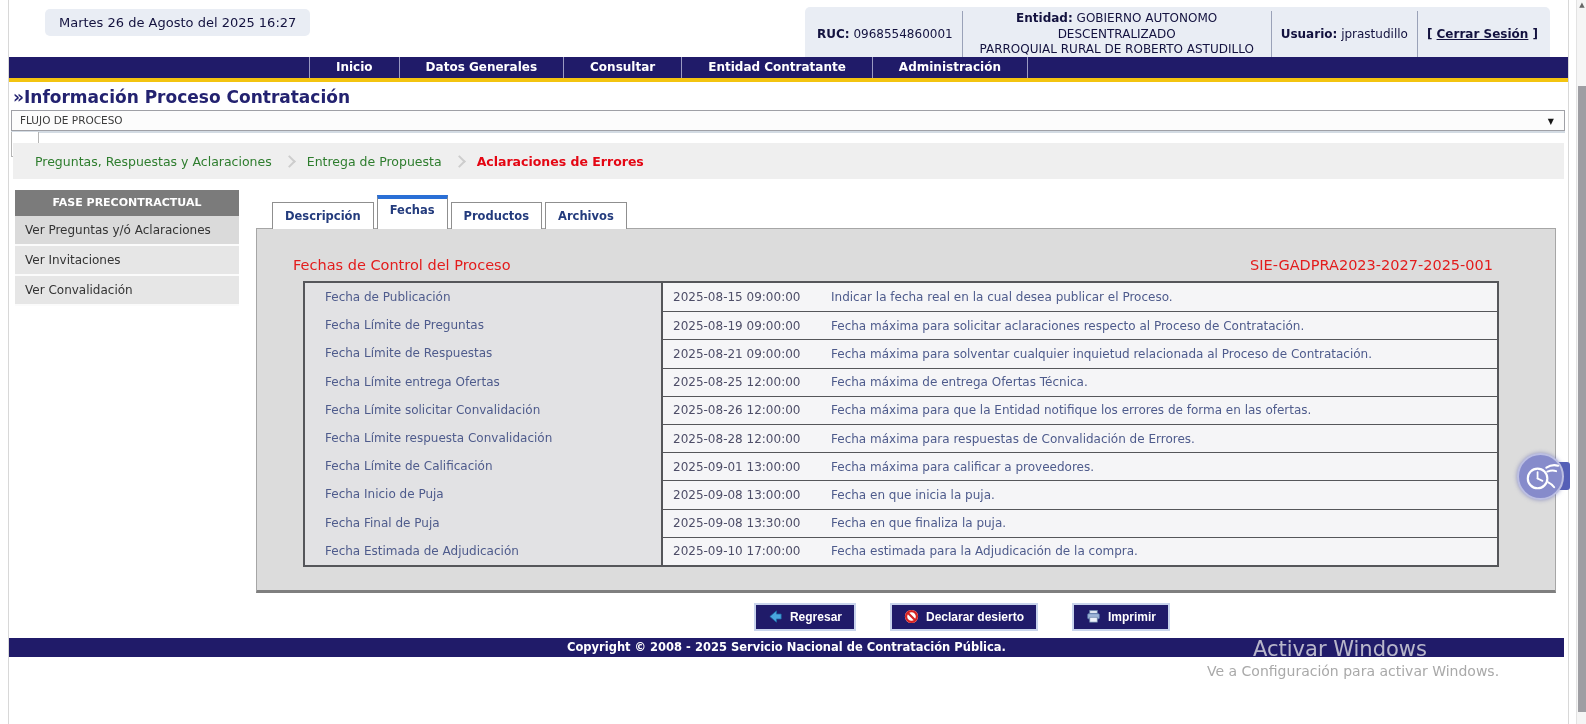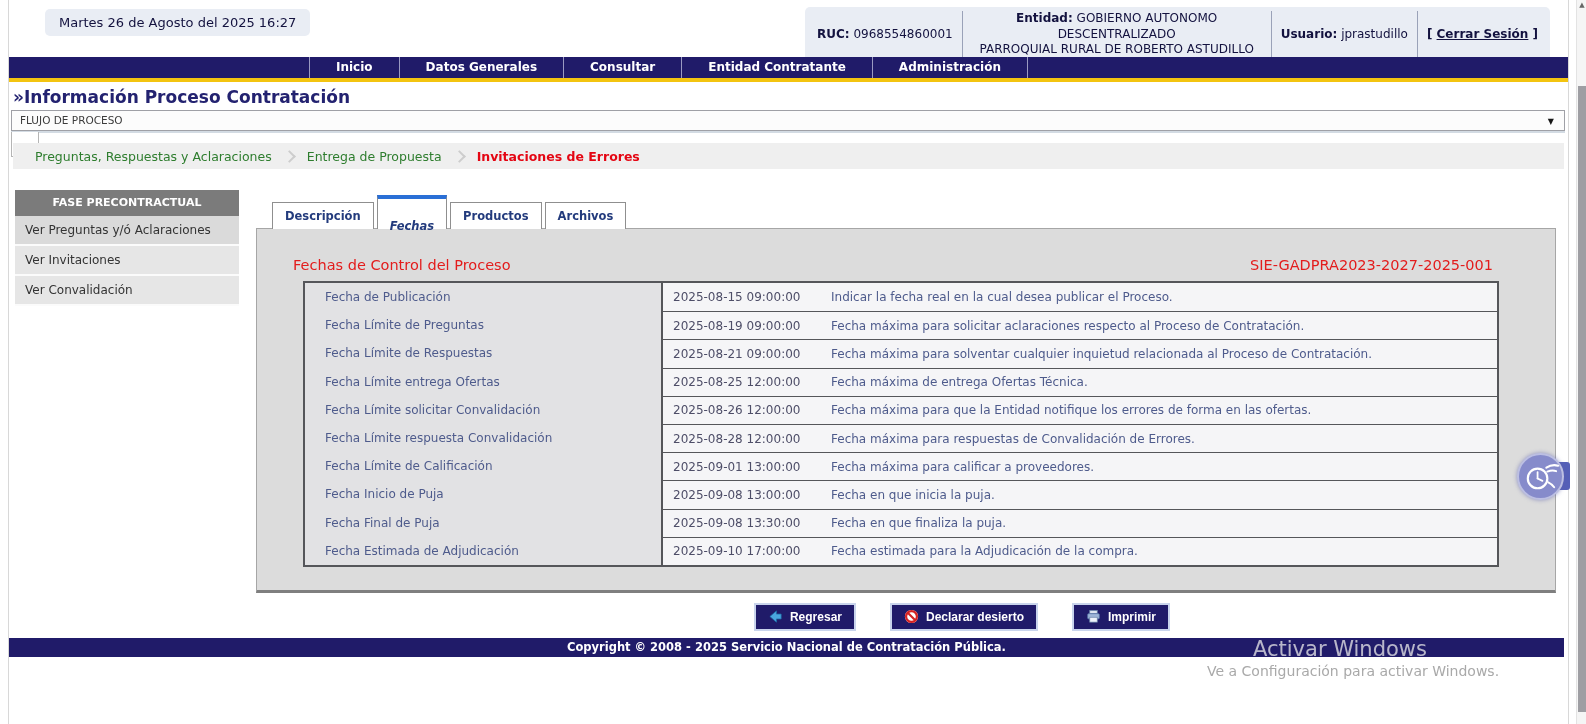--- a/index.html
+++ b/index.html
@@ -41,40 +41,40 @@
   .page-title { position: absolute; top: 87px; left: 4px; font-size: 17px; font-weight: bold; color: #232270; }
   .flujo-select {
     position: absolute; top: 110px; left: 2px; right: 3px; height: 21px; background: #fcfcfc;
     border: 1px solid #9fa0a6; font-size: 10.5px; color: #3c3c3c; line-height: 19px;
     padding: 0 8px; box-shadow: 0 2px 0 #d3dbe3; cursor: pointer;
   }
   .flujo-arrow { position: absolute; right: 10px; top: 1px; font-size: 8px; color: #161616; line-height: 19px; }
   .flujo-notch { position: absolute; top: 132px; left: 2px; width: 28px; height: 25px; background: #fff; border: 1px solid #b5b5b5; border-top: none; }
   
   .breadcrumb {
-    position: absolute; top: 143px; left: 4px; right: 4px; height: 26px; background: #efefef;
+    position: absolute; top: 143px; left: 4px; right: 4px; height: 36px; background: #efefef;
     display: flex; align-items: center; padding-left: 22px; gap: 13px; font-size: 12.5px;
   }
   .crumb { cursor: pointer; }
   .crumb.done { color: #2e7d2e; }
   .crumb.current { color: #e40613; font-weight: bold; }
   .crumb-sep { width: 9px; height: 9px; border-top: 2px solid #cdcdcd; border-right: 2px solid #cdcdcd; transform: rotate(45deg); flex: 0 0 auto; }
   
   .sidebar { position: absolute; top: 190px; left: 6px; width: 224px; }
   .sidebar-header { background: #7b7b7b; color: #fff; font-size: 11px; font-weight: bold; text-align: center; padding: 6px 0 7px; }
   .sidebar-item { font-size: 12px; color: #333; padding: 7px 0 7px 10px; border-bottom: 2px solid #fbfbfb; cursor: pointer; background: #e6e6e6; }
   .sidebar-item.first { background: #dadada; }
   
   .content { position: absolute; top: 190px; left: 247px; width: 1300px; }
   .tabs { position: absolute; top: 5px; left: 16px; display: flex; align-items: flex-end; z-index: 3; }
   .tab {
     background: #fff; border: 1px solid #8f8f8f; border-bottom: none; margin-right: 3px;
     font-size: 11.5px; font-weight: bold; color: #233b7d; padding: 6px 12px; height: 27px; cursor: pointer;
   }
-  .tab.active { border-top: 4px solid #2a6fd6; height: 34px; padding-top: 20px; font-style: italic; }
+  .tab.active { border-top: 4px solid #2a6fd6; height: 34px; padding-top: 4px; }
   .panel {
     position: absolute; top: 38px; left: 0; width: 1300px; height: 365px;
     background: #dcdcdc; border: 1px solid #a6a6a6; border-bottom: 3px solid #7f7f7f; padding-left: 21px;
   }
   .panel-heading { position: absolute; left: 36px; top: 28px; font-size: 14.5px; color: #e31c1c; }
   .process-code { position: absolute; right: 62px; top: 28px; font-size: 14.5px; color: #e31c1c; }
   .fechas-table { position: absolute; left: 38px; top: 52px; width: 1196px; height: 286px; border: 2px solid #55565a; background: #f5f5f7; margin-left: 8px; }
   .t-row { display: flex; height: 28.2px; }
   .t-label {
     width: 358px; background: #e2e2e4; border-right: 2px solid #55565a; color: #4e5b8c;
@@ -158,21 +158,21 @@
     <span>FLUJO DE PROCESO</span>
     <span class="flujo-arrow">▼</span>
   </div>
   <div class="flujo-notch"></div>
 
   <div class="breadcrumb">
     <span class="crumb done">Preguntas, Respuestas y Aclaraciones</span>
     <span class="crumb-sep"></span>
     <span class="crumb done">Entrega de Propuesta</span>
     <span class="crumb-sep"></span>
-    <span class="crumb current">Invitaciones de Errores</span>
+    <span class="crumb current">Aclaraciones de Errores</span>
   </div>
 
   <div class="sidebar">
     <div class="sidebar-header">FASE PRECONTRACTUAL</div>
     <div class="sidebar-item first">Ver Preguntas y/ó Aclaraciones</div>
     <div class="sidebar-item">Ver Invitaciones</div>
     <div class="sidebar-item">Ver Convalidación</div>
   </div>
 
   <div class="content">

